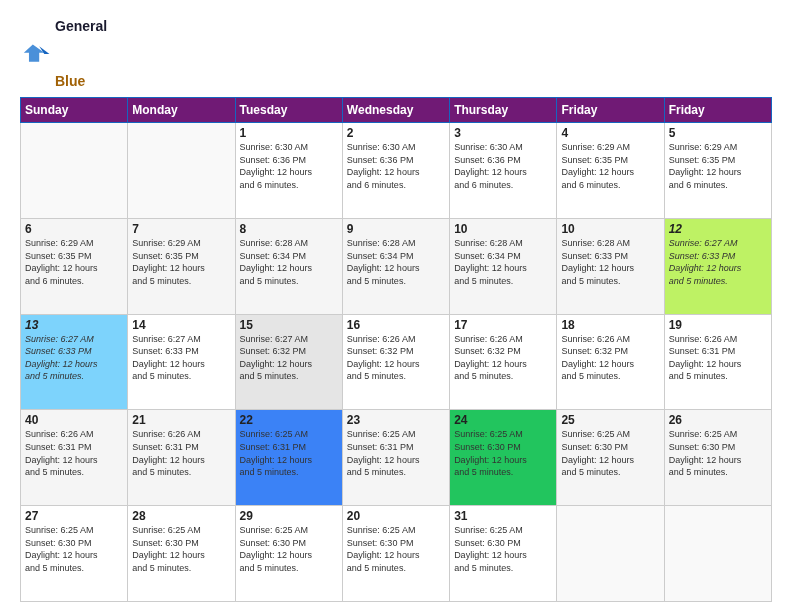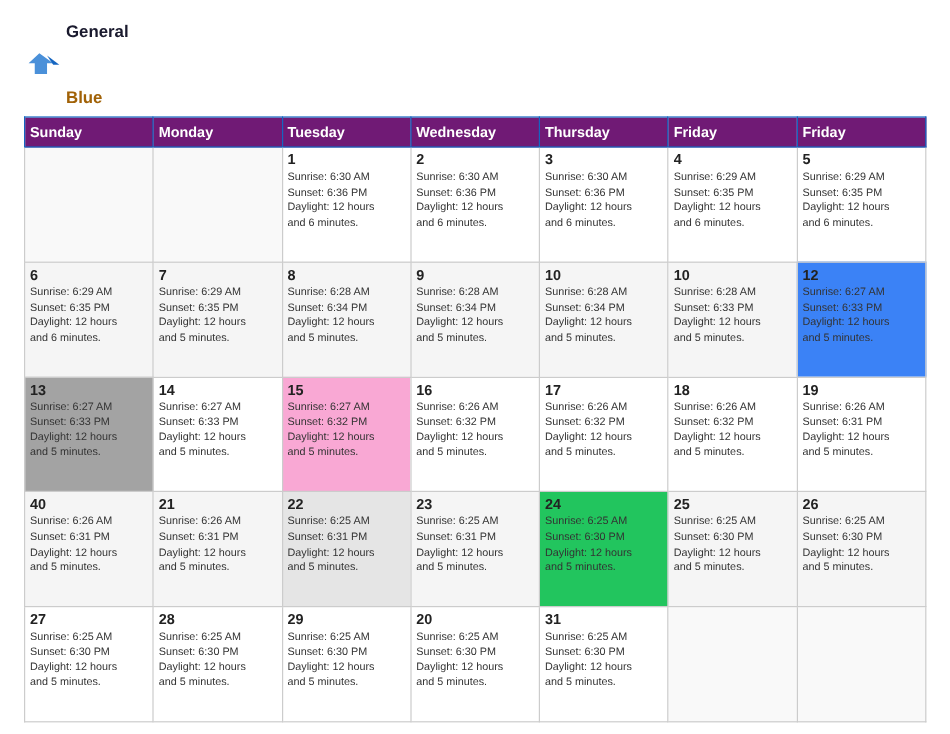--- a/index.html
+++ b/index.html
@@ -208,44 +208,44 @@
 Daylight: 12 hours
 and 5 minutes.</div>
           </td>
           <td style="background: rgb(245, 245, 245);">
             <span class="day-num">10</span>
             <div class="day-info" style="white-space: pre-line;">Sunrise: 6:28 AM
 Sunset: 6:33 PM
 Daylight: 12 hours
 and 5 minutes.</div>
           </td>
-          <td style="background: #3b82f6;">
+          <td style="background: #bef264; font-style: italic;">
             <span class="day-num">12</span>
             <div class="day-info" style="white-space: pre-line;">Sunrise: 6:27 AM
 Sunset: 6:33 PM
 Daylight: 12 hours
 and 5 minutes.</div>
           </td>
         </tr>
         <tr>
-          <td style="background: #a3a3a3;">
+          <td style="background: #7dd3fc; font-style: italic;">
             <span class="day-num">13</span>
             <div class="day-info" style="white-space: pre-line;">Sunrise: 6:27 AM
 Sunset: 6:33 PM
 Daylight: 12 hours
 and 5 minutes.</div>
           </td>
           <td style="background: rgb(255, 255, 255);">
             <span class="day-num">14</span>
             <div class="day-info" style="white-space: pre-line;">Sunrise: 6:27 AM
 Sunset: 6:33 PM
 Daylight: 12 hours
 and 5 minutes.</div>
           </td>
-          <td style="background: #f9a8d4;">
+          <td style="background: #e5e5e5;">
             <span class="day-num">15</span>
             <div class="day-info" style="white-space: pre-line;">Sunrise: 6:27 AM
 Sunset: 6:32 PM
 Daylight: 12 hours
 and 5 minutes.</div>
           </td>
           <td style="background: rgb(255, 255, 255);">
             <span class="day-num">16</span>
             <div class="day-info" style="white-space: pre-line;">Sunrise: 6:26 AM
 Sunset: 6:32 PM
@@ -282,21 +282,21 @@
 Daylight: 12 hours
 and 5 minutes.</div>
           </td>
           <td style="background: rgb(245, 245, 245);">
             <span class="day-num">21</span>
             <div class="day-info" style="white-space: pre-line;">Sunrise: 6:26 AM
 Sunset: 6:31 PM
 Daylight: 12 hours
 and 5 minutes.</div>
           </td>
-          <td style="background: #e5e5e5;">
+          <td style="background: #3b82f6;">
             <span class="day-num">22</span>
             <div class="day-info" style="white-space: pre-line;">Sunrise: 6:25 AM
 Sunset: 6:31 PM
 Daylight: 12 hours
 and 5 minutes.</div>
           </td>
           <td style="background: rgb(245, 245, 245);">
             <span class="day-num">23</span>
             <div class="day-info" style="white-space: pre-line;">Sunrise: 6:25 AM
 Sunset: 6:31 PM

